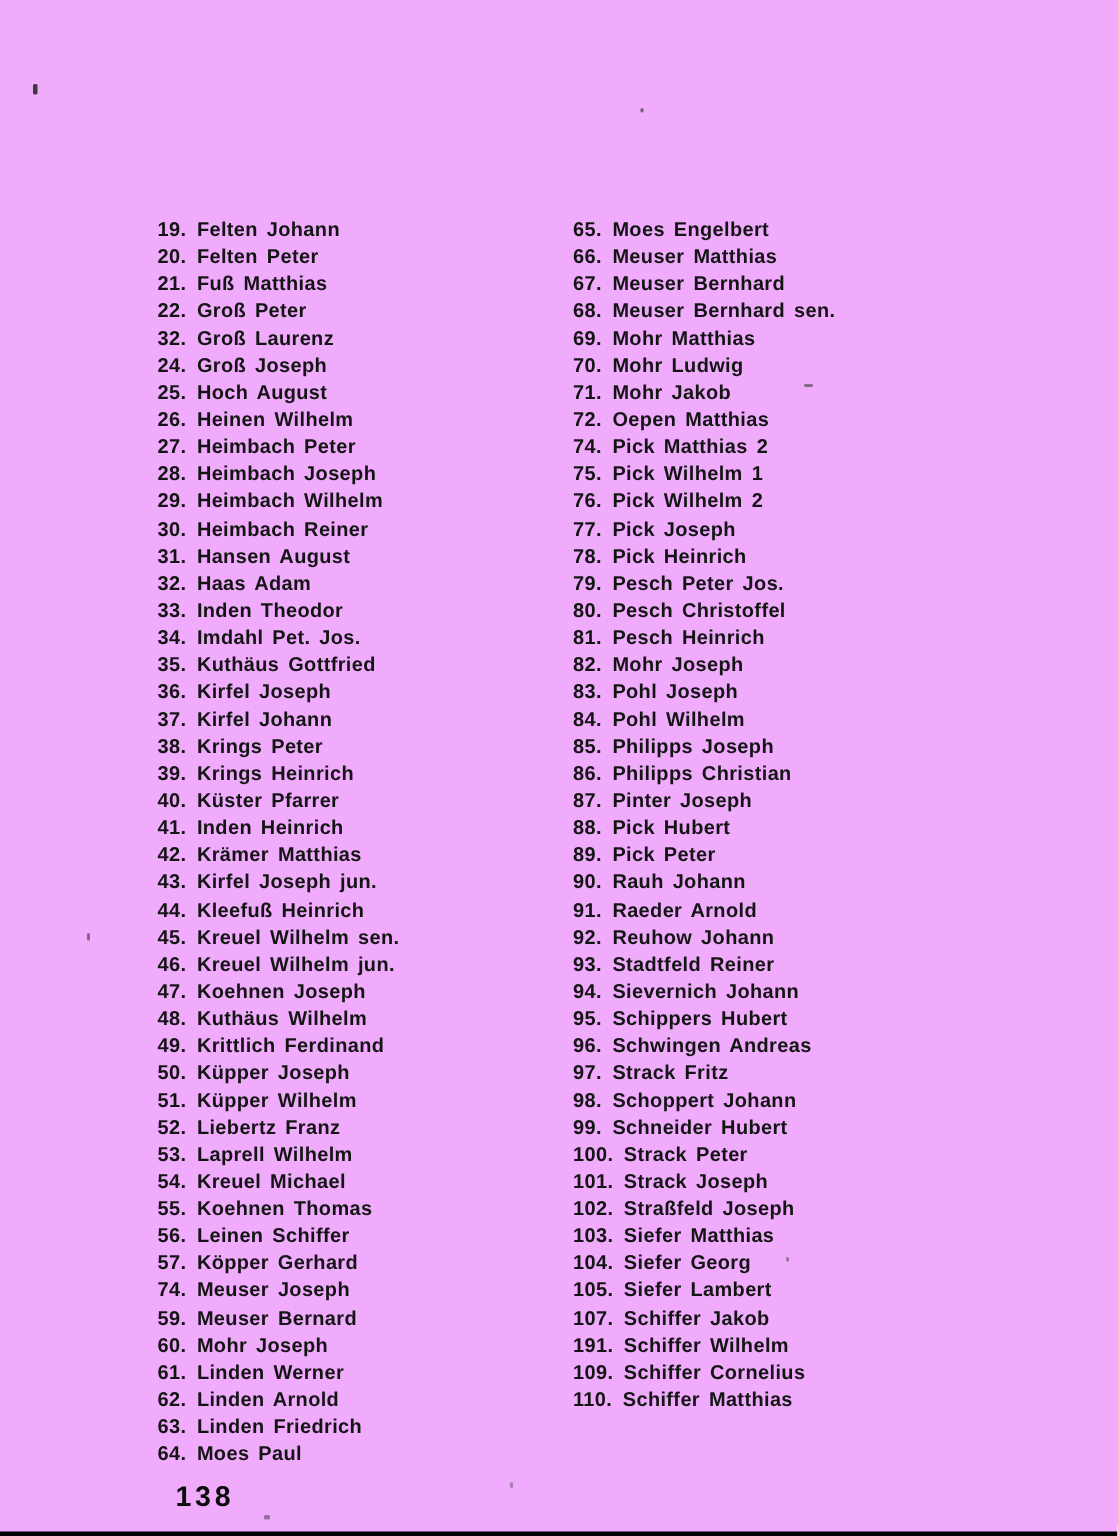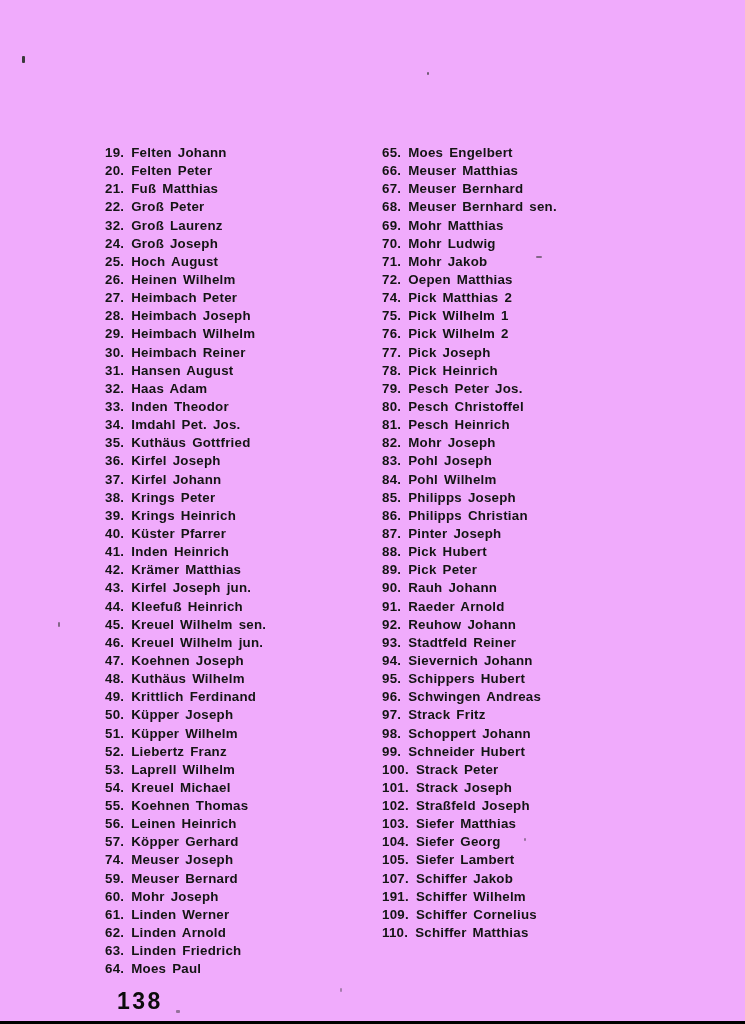--- a/index.html
+++ b/index.html
@@ -32,21 +32,21 @@
     white-space: nowrap;
   }
   .row .num {
     display: inline-block;
     margin-right: 7px;
   }
   .page-number {
     position: absolute;
     left: 117px;
     top: 988px;
-    font-size: 23px;
+    font-size: 19px;
     font-weight: bold;
     letter-spacing: 2.5px;
     color: #0c0c0c;
   }
   .bottom-edge {
     position: absolute;
     left: 0;
     bottom: 0;
     width: 100%;
     height: 3px;
@@ -94,21 +94,21 @@
       <div class="row"><span class="num">46.</span><span class="nm">Kreuel Wilhelm jun.</span></div>
       <div class="row"><span class="num">47.</span><span class="nm">Koehnen Joseph</span></div>
       <div class="row"><span class="num">48.</span><span class="nm">Kuthäus Wilhelm</span></div>
       <div class="row"><span class="num">49.</span><span class="nm">Krittlich Ferdinand</span></div>
       <div class="row"><span class="num">50.</span><span class="nm">Küpper Joseph</span></div>
       <div class="row"><span class="num">51.</span><span class="nm">Küpper Wilhelm</span></div>
       <div class="row"><span class="num">52.</span><span class="nm">Liebertz Franz</span></div>
       <div class="row"><span class="num">53.</span><span class="nm">Laprell Wilhelm</span></div>
       <div class="row"><span class="num">54.</span><span class="nm">Kreuel Michael</span></div>
       <div class="row"><span class="num">55.</span><span class="nm">Koehnen Thomas</span></div>
-      <div class="row"><span class="num">56.</span><span class="nm">Leinen Heinrich</span></div>
+      <div class="row"><span class="num">56.</span><span class="nm">Leinen Schiffer</span></div>
       <div class="row"><span class="num">57.</span><span class="nm">Köpper Gerhard</span></div>
       <div class="row"><span class="num">74.</span><span class="nm">Meuser Joseph</span></div>
       <div class="row"><span class="num">59.</span><span class="nm">Meuser Bernard</span></div>
       <div class="row"><span class="num">60.</span><span class="nm">Mohr Joseph</span></div>
       <div class="row"><span class="num">61.</span><span class="nm">Linden Werner</span></div>
       <div class="row"><span class="num">62.</span><span class="nm">Linden Arnold</span></div>
       <div class="row"><span class="num">63.</span><span class="nm">Linden Friedrich</span></div>
       <div class="row"><span class="num">64.</span><span class="nm">Moes Paul</span></div>
     </div>
   <div class="column right" id="right-col">

